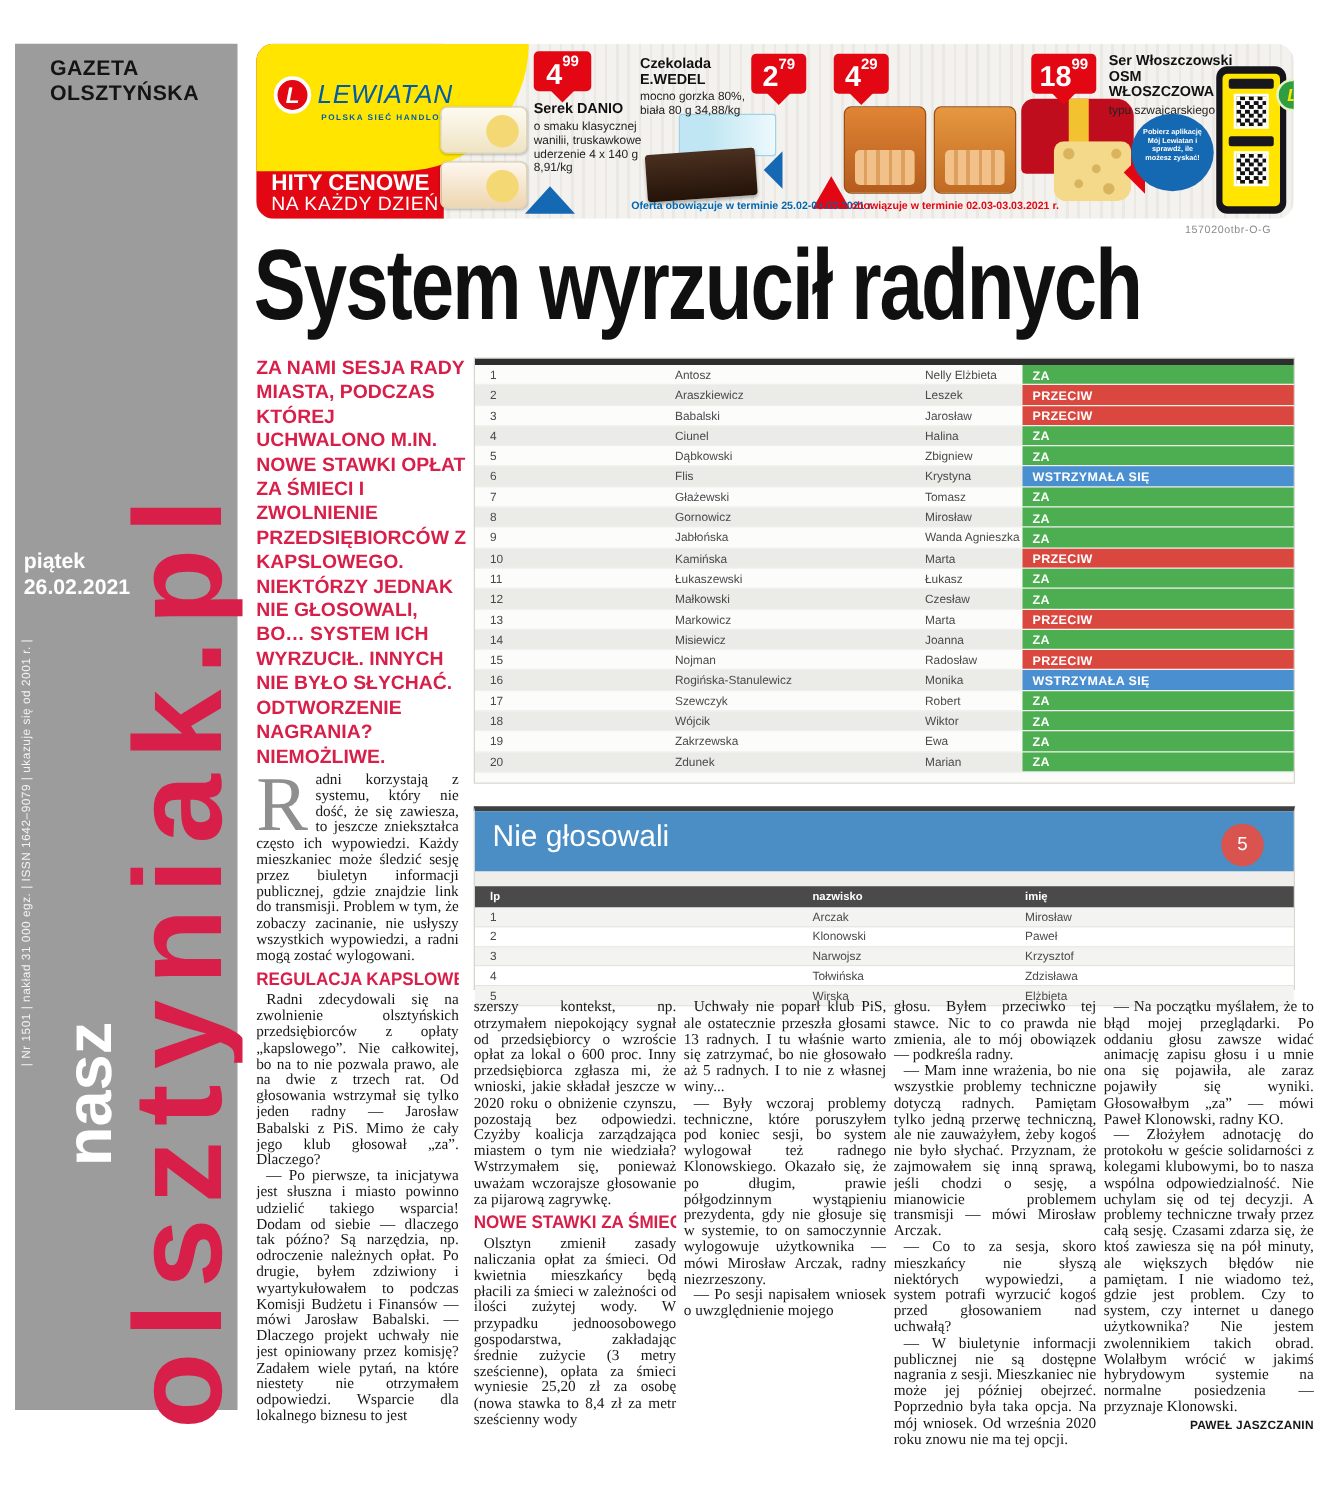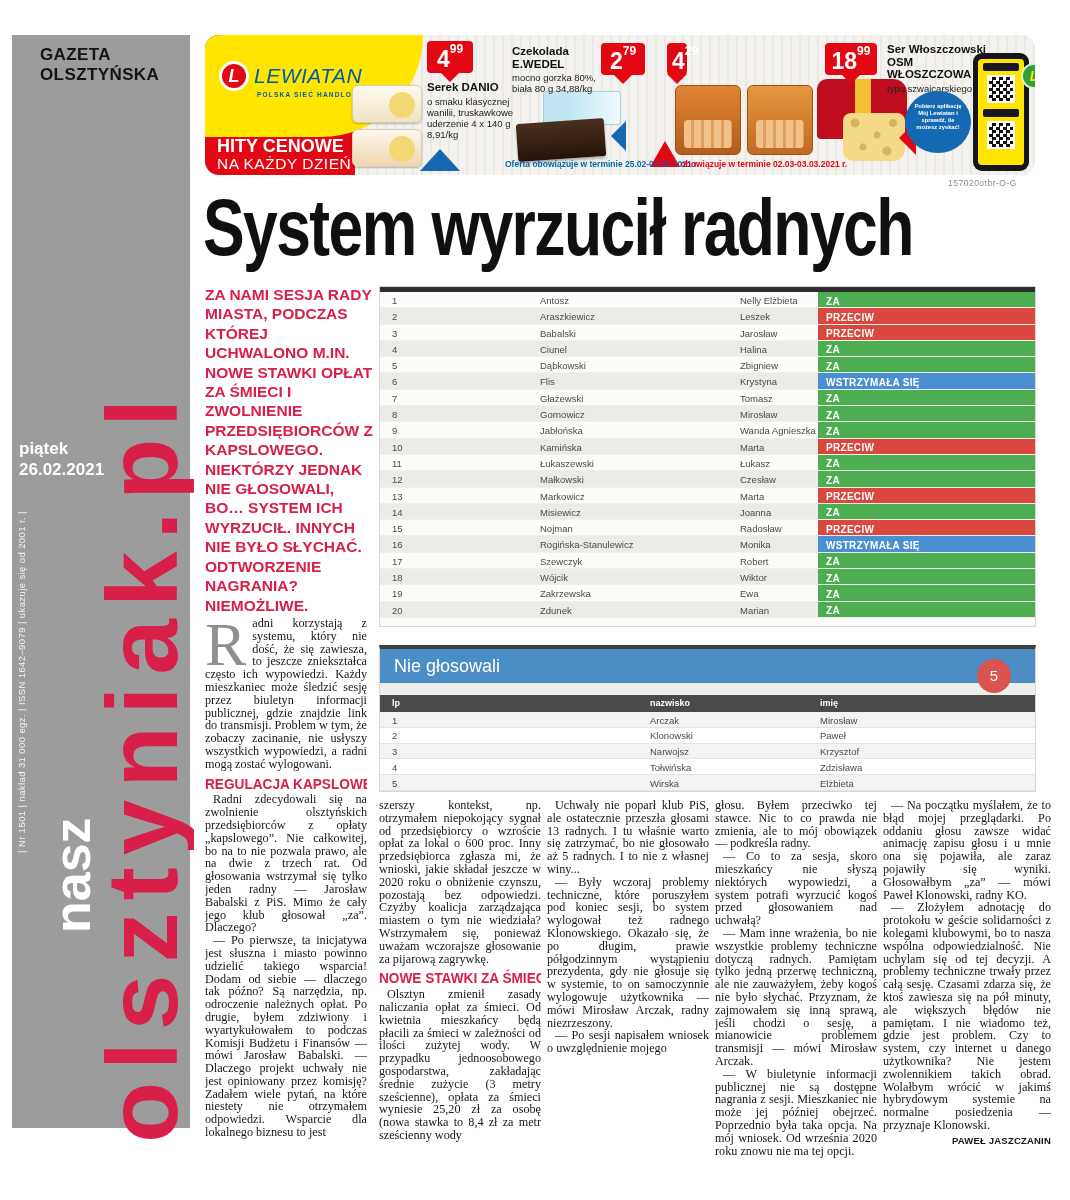--- a/index.html
+++ b/index.html
@@ -34,21 +34,21 @@
   .p-int{font-size:23px;line-height:29px}.p-sup{font-size:12px;vertical-align:14px}
   .p-name{font-weight:700;font-size:11.5px;color:#111;line-height:12.5px}
   .p-desc{font-size:9.5px;color:#222;line-height:11px;margin-top:2px}
   .ad-prod{position:absolute;z-index:2}
   .prod1-text{left:222px;top:46px;width:96px}
   .prod2-text{left:307px;top:10px;width:102px}
   .prod3-text{left:512px;top:8px;width:118px}
   .prod4-text{left:682px;top:8px;width:106px}
   .pt1{left:222px;top:6px;width:46px}
   .pt2{left:396px;top:8px;width:44px}
-  .pt3{left:462px;top:8px;width:20px}
+  .pt3{left:462px;top:8px;width:44px}
   .pt4{left:620px;top:8px;width:52px}
   .danio-img{position:absolute;left:147px;top:50px;width:72px;height:84px}
   .danio-img .pack{position:absolute;width:70px;height:38px;border-radius:6px;background:linear-gradient(#fdfaf1,#efe3c2);border:1px solid #d8cfb4;box-shadow:0 1px 2px rgba(0,0,0,.25)}
   .danio-img .pack.b{top:44px;background:linear-gradient(#fdf6ee,#eed6b0)}
   .danio-img .blob{position:absolute;right:6px;top:6px;width:26px;height:26px;border-radius:50%;background:#f3d873}
   .wedel-img{position:absolute;left:312px;top:56px;width:104px;height:72px}
   .bar-white{position:absolute;right:0;top:0;width:78px;height:34px;background:linear-gradient(90deg,#bfe6f2 30%,#eef9fd);border:1px solid #9fd2e2;border-radius:3px}
   .bar-dark{position:absolute;left:0;top:30px;width:88px;height:38px;background:linear-gradient(#4a3020,#241309);border-radius:3px;transform:rotate(-4deg);box-shadow:0 2px 3px rgba(0,0,0,.3)}
   .parowki-img{position:absolute;left:470px;top:50px;width:140px;height:72px}
   .parowki-img .pk{position:absolute;width:66px;height:70px;border-radius:6px;background:linear-gradient(#e08434,#b35c1d);border:1px solid #9c4f16}
@@ -89,21 +89,21 @@
   .v-lp{position:absolute;left:12px;top:3px}
   .v-sur{position:absolute;left:160px;top:3px}
   .v-nm{position:absolute;left:360px;top:3px}
   .v-vote{position:absolute;left:438px;top:0;right:0;height:100%;color:#fff;font-size:10px;font-weight:700;letter-spacing:.3px;padding:3.5px 0 0 8px}
   .vote-za{background:var(--vote-green)}
   .vote-przeciw{background:var(--vote-red)}
   .vote-wstrzymala{background:var(--vote-blue)}
 
   
   .novote-shot{position:absolute;left:379px;top:645px;width:657px;height:147px;background:#efeeeb;border:1px solid #d9d6d0;border-top:4px solid #3f3f3f}
-  .nv-bar{height:34px;background:var(--panel-blue);color:#fff;font-size:18px;padding:7px 0 0 14px}
+  .nv-bar{height:48px;background:var(--panel-blue);color:#fff;font-size:24px;padding:7px 0 0 14px}
   .nv-badge{position:absolute;right:24px;top:10px;width:34px;height:34px;border-radius:50%;background:var(--badge-red);color:#fff;text-align:center;line-height:34px;font-size:15px;z-index:2}
   .nv-head{position:relative;height:17px;background:#4a4a4a;color:#fff;font-weight:700;font-size:9px;margin-top:12px}
   .nv-head span{position:absolute;top:3px}
   .nv-h1{left:12px}.nv-h2{left:270px}.nv-h3{left:440px}
   .nvrow{position:relative;height:15.8px;background:#fff;font-size:9.5px;color:#4a4a4a;border-bottom:1px solid #e5e4e1}
   .nvrow.alt{background:#f3f3f1}
   .nv-lp{position:absolute;left:12px;top:2.5px}
   .nv-sur{position:absolute;left:270px;top:2.5px}
   .nv-nm{position:absolute;left:440px;top:2.5px}
 
@@ -390,21 +390,21 @@
   <div class="subhead">NOWE STAWKI ZA ŚMIECI</div>
   <p>Olsztyn zmienił zasady naliczania opłat za śmieci. Od kwietnia mieszkańcy będą płacili za śmieci w zależności od ilości zużytej wody. W przypadku jednoosobowego gospodarstwa, zakładając średnie zużycie (3 metry sześcienne), opłata za śmieci wyniesie 25,20 zł za osobę (nowa stawka to 8,4 zł za metr sześcienny wody</p>
 </div>
 <div class="col" id="col3">
   <p>Uchwały nie poparł klub PiS, ale ostatecznie przeszła głosami 13 radnych. I tu właśnie warto się zatrzymać, bo nie głosowało aż 5 radnych. I to nie z własnej winy...</p>
   <p>— Były wczoraj problemy techniczne, które poruszyłem pod koniec sesji, bo system wylogował też radnego Klonowskiego. Okazało się, że po długim, prawie półgodzinnym wystąpieniu prezydenta, gdy nie głosuje się w systemie, to on samoczynnie wylogowuje użytkownika — mówi Mirosław Arczak, radny niezrzeszony.</p>
   <p>— Po sesji napisałem wniosek o uwzględnienie mojego</p>
 </div>
 <div class="col" id="col4">
   <p class="cont">głosu. Byłem przeciwko tej stawce. Nic to co prawda nie zmienia, ale to mój obowiązek — podkreśla radny.</p>
+  <p>— Mam inne wrażenia, bo nie wszystkie problemy techniczne dotyczą radnych. Pamiętam tylko jedną przerwę techniczną, ale nie zauważyłem, żeby kogoś nie było słychać. Przyznam, że zajmowałem się inną sprawą, jeśli chodzi o sesję, a mianowicie problemem transmisji — mówi Mirosław Arczak.</p>
   <p>— Co to za sesja, skoro mieszkańcy nie słyszą niektórych wypowiedzi, a system potrafi wyrzucić kogoś przed głosowaniem nad uchwałą?</p>
-  <p>— Mam inne wrażenia, bo nie wszystkie problemy techniczne dotyczą radnych. Pamiętam tylko jedną przerwę techniczną, ale nie zauważyłem, żeby kogoś nie było słychać. Przyznam, że zajmowałem się inną sprawą, jeśli chodzi o sesję, a mianowicie problemem transmisji — mówi Mirosław Arczak.</p>
   <p>— W biuletynie informacji publicznej nie są dostępne nagrania z sesji. Mieszkaniec nie może jej później obejrzeć. Poprzednio była taka opcja. Na mój wniosek. Od września 2020 roku znowu nie ma tej opcji.</p>
 </div>
 <div class="col" id="col5">
   <p>— Na początku myślałem, że to błąd mojej przeglądarki. Po oddaniu głosu zawsze widać animację zapisu głosu i u mnie ona się pojawiła, ale zaraz pojawiły się wyniki. Głosowałbym „za” — mówi Paweł Klonowski, radny KO.</p>
   <p>— Złożyłem adnotację do protokołu w geście solidarności z kolegami klubowymi, bo to nasza wspólna odpowiedzialność. Nie uchylam się od tej decyzji. A problemy techniczne trwały przez całą sesję. Czasami zdarza się, że ktoś zawiesza się na pół minuty, ale większych błędów nie pamiętam. I nie wiadomo też, gdzie jest problem. Czy to system, czy internet u danego użytkownika? Nie jestem zwolennikiem takich obrad. Wolałbym wrócić w jakimś hybrydowym systemie na normalne posiedzenia — przyznaje Klonowski.</p>
   <div class="author">PAWEŁ JASZCZANIN</div>
 </div>
 
 </body></html>

